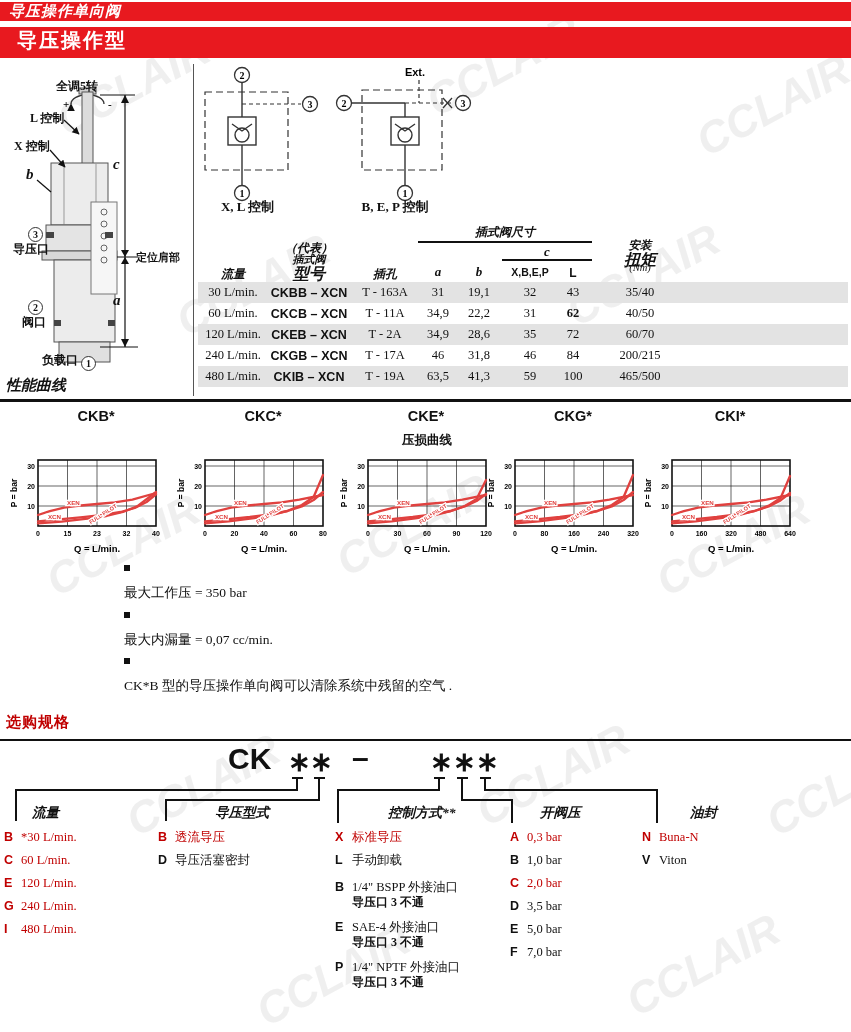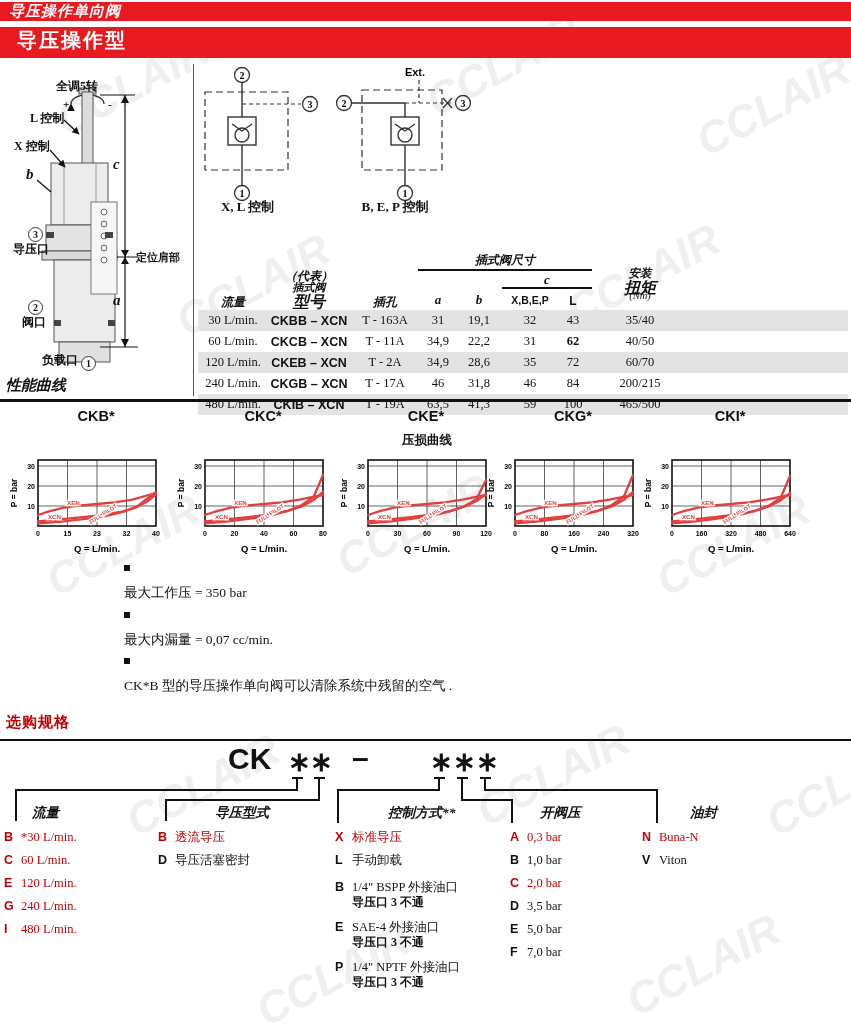--- a/index.html
+++ b/index.html
@@ -16,21 +16,21 @@
      font:bold 20px "Liberation Sans",sans-serif;letter-spacing:2px;}
   .vdiv{position:absolute;left:193px;top:64px;width:1px;height:332px;background:#555;}
   
   .dlab{position:absolute;font:bold 12px "Liberation Serif",serif;white-space:nowrap;}
   .dim{font:italic bold 15px "Liberation Serif",serif;}
   .circ{display:inline-flex;align-items:center;justify-content:center;
         width:15px;height:15px;border:1.3px solid #333;border-radius:50%;
         font:bold 10px "Liberation Serif",serif;background:#fff;box-sizing:border-box;}
   .cap{position:absolute;font:bold 13px "Liberation Serif",serif;text-align:center;}
   
-  #vtable{position:absolute;left:198px;top:222px;width:650px;height:170px;margin-top:28px;}
+  #vtable{position:absolute;left:198px;top:222px;width:650px;height:170px;}
   #vtable .h{position:absolute;text-align:center;font:italic bold 12px "Liberation Serif",serif;}
   #vtable .hl{position:absolute;height:1.5px;background:#111;}
   .trow{display:flex;height:21px;align-items:center;}
   .trow.shade{background:#e3e3e3;}
   .tcell{text-align:center;font:12.5px "Liberation Serif",serif;}
   .tcell.mdl{font:bold 12.5px "Liberation Sans",sans-serif;}
   #tbody{position:absolute;left:0;top:60px;width:650px;}
   
   .secline{position:absolute;left:0;width:851px;background:#111;}
   .perfhead{position:absolute;left:6px;top:376px;font:italic bold 15px "Liberation Serif",serif;}

